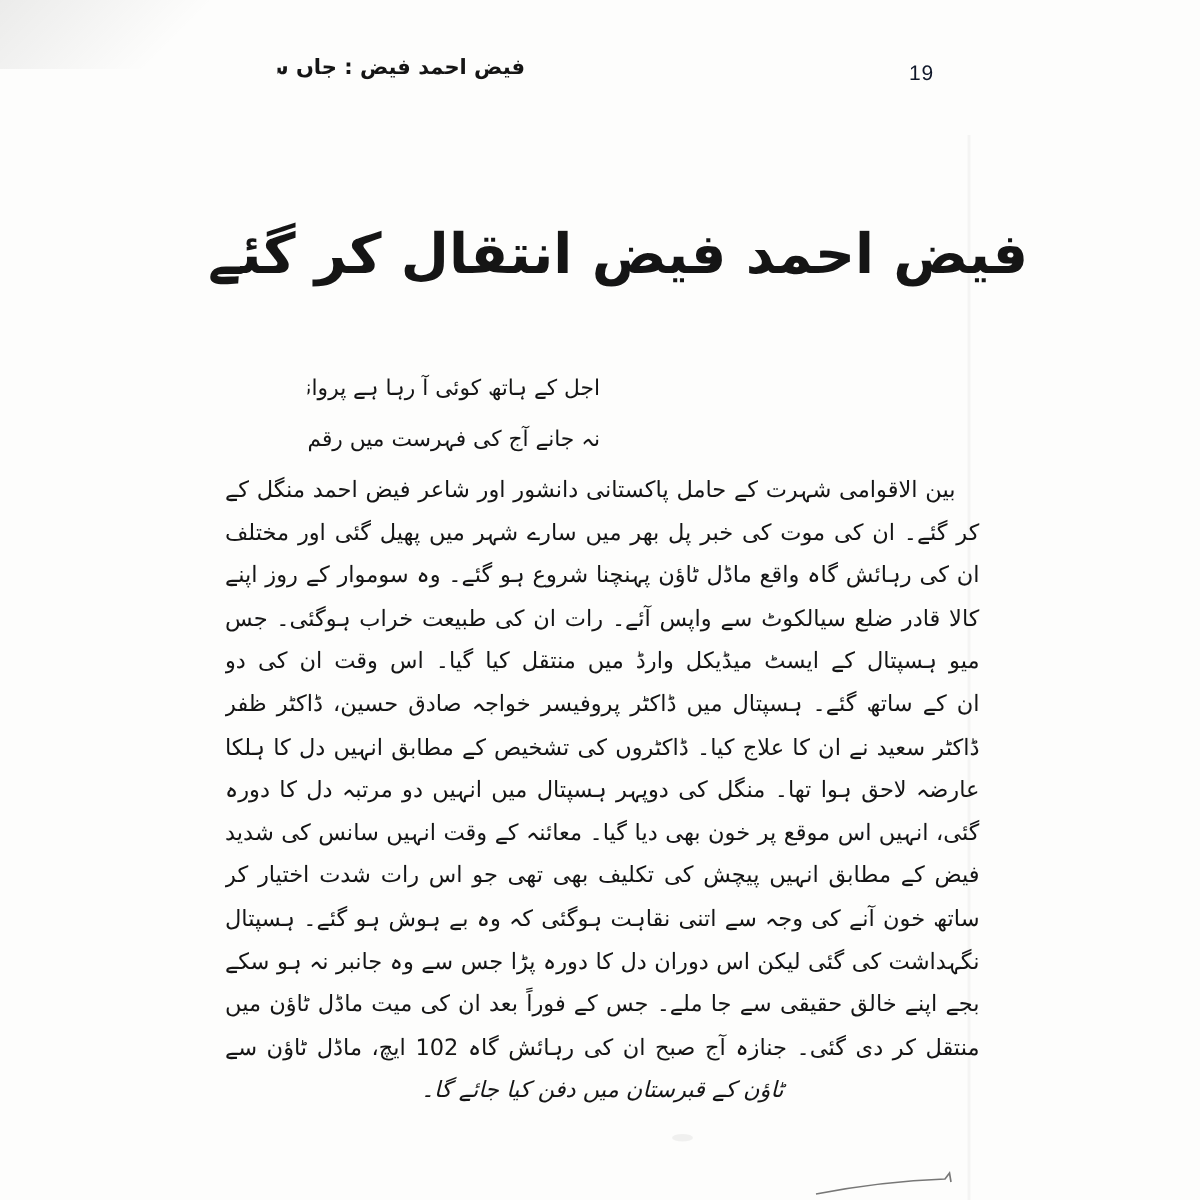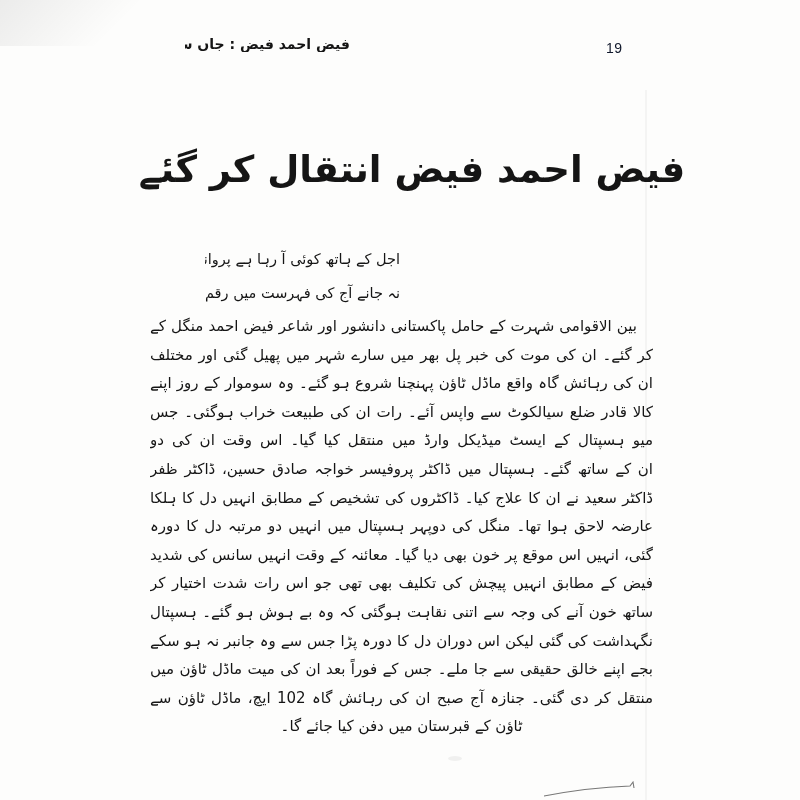--- a/index.html
+++ b/index.html
@@ -57,21 +57,21 @@
     font-size: 15px; line-height: 28.6px;
     overflow: hidden;
   }
   .body-line {
     height: 28.6px;
     text-align: justify;
     text-align-last: justify;
     overflow: hidden;
   }
   .body-line.first { padding-right: 16px; }
-  .body-line.last  { text-align-last: center; padding-right: 0; }
+  .body-line.last  { text-align-last: center; padding-right: 0; font-style: italic; }
   .scan-artifact {
     position: absolute; left: 540px; top: 778px; width: 110px; height: 22px;
     pointer-events: none;
   }
   .smudge {
     position: absolute; left: 448px; top: 756px; width: 14px; height: 5px;
     background: rgba(0,0,0,0.05); border-radius: 50%;
     pointer-events: none;
   }
 </style>

